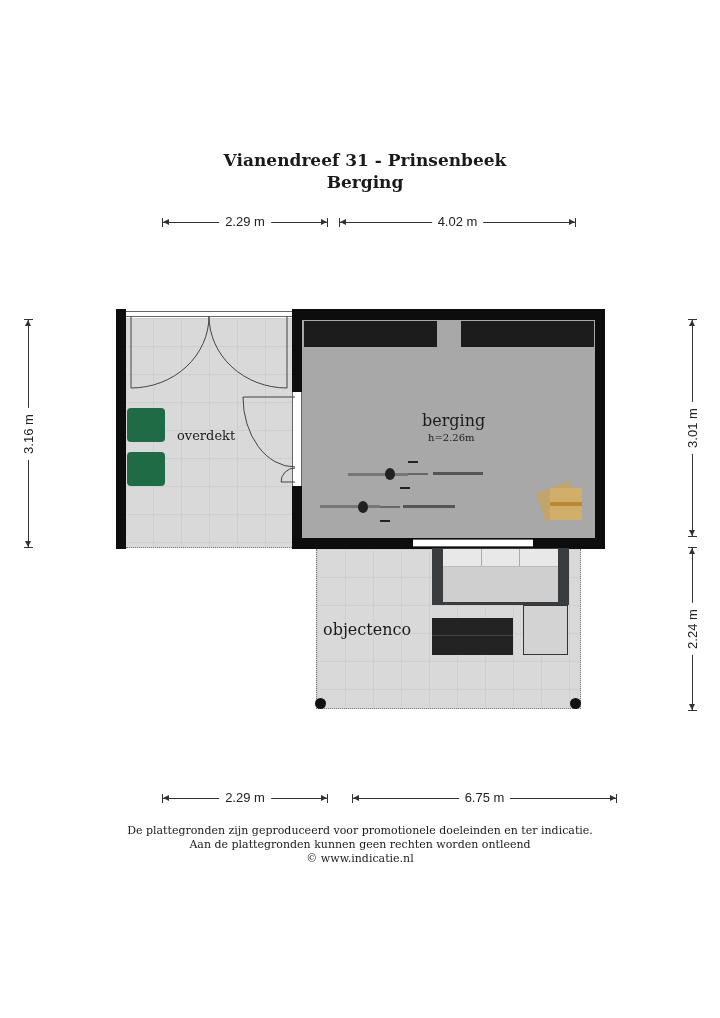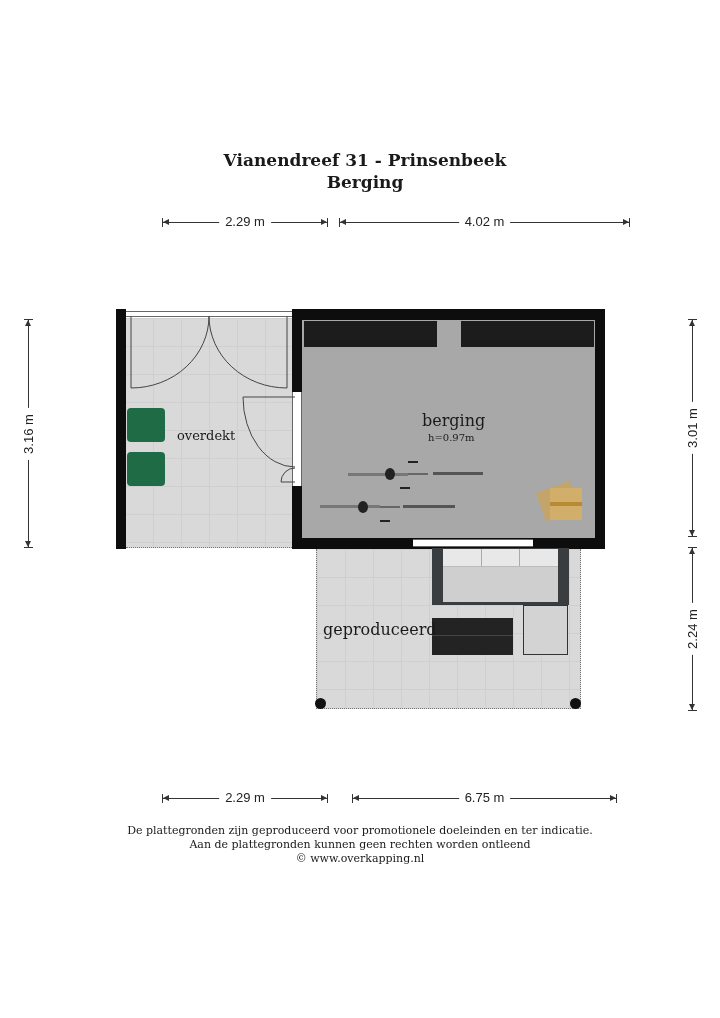--- a/index.html
+++ b/index.html
@@ -37,21 +37,21 @@
 <div class="abs title t2">Berging</div>
 
 <div class="abs dim-h" style="left:126px; top:215px; width:166px;">
   <div class="line"></div>
     <div class="capl"></div>
     <div class="capr"></div>
     <div class="arl"></div>
     <div class="arr"></div>
   <span class="lbl">2.29 m</span>
 </div>
-<div class="abs dim-h" style="left:303px; top:215px; width:291px;">
+<div class="abs dim-h" style="left:303px; top:215px; width:237px;">
   <div class="line"></div>
     <div class="capl"></div>
     <div class="capr"></div>
     <div class="arl"></div>
     <div class="arr"></div>
   <span class="lbl">4.02 m</span>
 </div>
 
 <div class="abs dim-v" style="left:21px; top:319px; height:229px;">
   <div class="line"></div>
@@ -104,21 +104,21 @@
 <div class="abs" style="left:304px; top:321px; width:133px; height:26px; background:#1c1c1c;"></div>
 <div class="abs" style="left:461px; top:321px; width:133px; height:26px; background:#1c1c1c;"></div>
 
 <div class="abs" style="left:292px; top:392px; width:10px; height:94px; background:#fff; border-left:1px solid #666; border-right:1px solid #666; box-sizing:border-box;"></div>
 <svg class="abs" style="left:240px; top:396px;" width="56" height="90">
   <path d="M55 1 L3 1 A 52 70 0 0 0 55 71" fill="none" stroke="#444" stroke-width="1"></path>
   <path d="M55 72 A 14 14 0 0 0 41 86 L55 86" fill="none" stroke="#444" stroke-width="1"></path>
 </svg>
 
 <div class="abs room-label" style="left:422px; top:411px; font-size:16px;">berging</div>
-<div class="abs room-label" style="left:428px; top:432px; font-size:10px;">h=0.97m</div>
+<div class="abs room-label" style="left:428px; top:432px; font-size:10px;">h=2.26m</div>
 
 <svg class="abs" style="left:318px; top:458px;" width="170" height="70">
   <rect x="30" y="15" width="60" height="3" fill="#777"></rect>
   <ellipse cx="72" cy="16" rx="5" ry="6" fill="#222"></ellipse>
   <rect x="90" y="15" width="20" height="2" fill="#666"></rect>
   <rect x="115" y="14" width="50" height="3" fill="#555"></rect>
   <rect x="82" y="29" width="10" height="2" fill="#222"></rect>
   <rect x="90" y="3" width="10" height="2" fill="#222"></rect>
   <rect x="2" y="47" width="60" height="3" fill="#777"></rect>
   <ellipse cx="45" cy="49" rx="5" ry="6" fill="#222"></ellipse>
@@ -142,34 +142,34 @@
 <div class="abs" style="left:519px; top:549px; width:1px; height:17px; background:#aaa;"></div>
 
 <div class="abs" style="left:432px; top:618px; width:81px; height:37px; background:#232323;"></div>
 <div class="abs" style="left:432px; top:635px; width:81px; height:1px; background:#444;"></div>
 
 <div class="abs" style="left:523px; top:605px; width:45px; height:50px; background:#d3d3d3; border:1px solid #333; box-sizing:border-box;"></div>
 
 <div class="abs" style="left:315px; top:698px; width:11px; height:11px; background:#111; border-radius:50%;"></div>
 <div class="abs" style="left:570px; top:698px; width:11px; height:11px; background:#111; border-radius:50%;"></div>
 
-<div class="abs room-label" style="left:323px; top:620px; font-size:16px;">geproduceerd</div>
+<div class="abs room-label" style="left:323px; top:620px; font-size:16px;">objectenco</div>
 
 <div class="abs dim-h" style="left:126px; top:791px; width:166px;">
   <div class="line"></div>
     <div class="capl"></div>
     <div class="capr"></div>
     <div class="arl"></div>
     <div class="arr"></div>
   <span class="lbl">2.29 m</span>
 </div>
 <div class="abs dim-h" style="left:316px; top:791px; width:265px;">
   <div class="line"></div>
     <div class="capl"></div>
     <div class="capr"></div>
     <div class="arl"></div>
     <div class="arr"></div>
   <span class="lbl">6.75 m</span>
 </div>
 
 <div class="abs footer" style="top:824px;">De plattegronden zijn geproduceerd voor promotionele doeleinden en ter indicatie.</div>
 <div class="abs footer" style="top:838px;">Aan de plattegronden kunnen geen rechten worden ontleend</div>
-<div class="abs footer" style="top:852px;">© www.overkapping.nl</div>
+<div class="abs footer" style="top:852px;">© www.indicatie.nl</div>
 
 </body></html>

